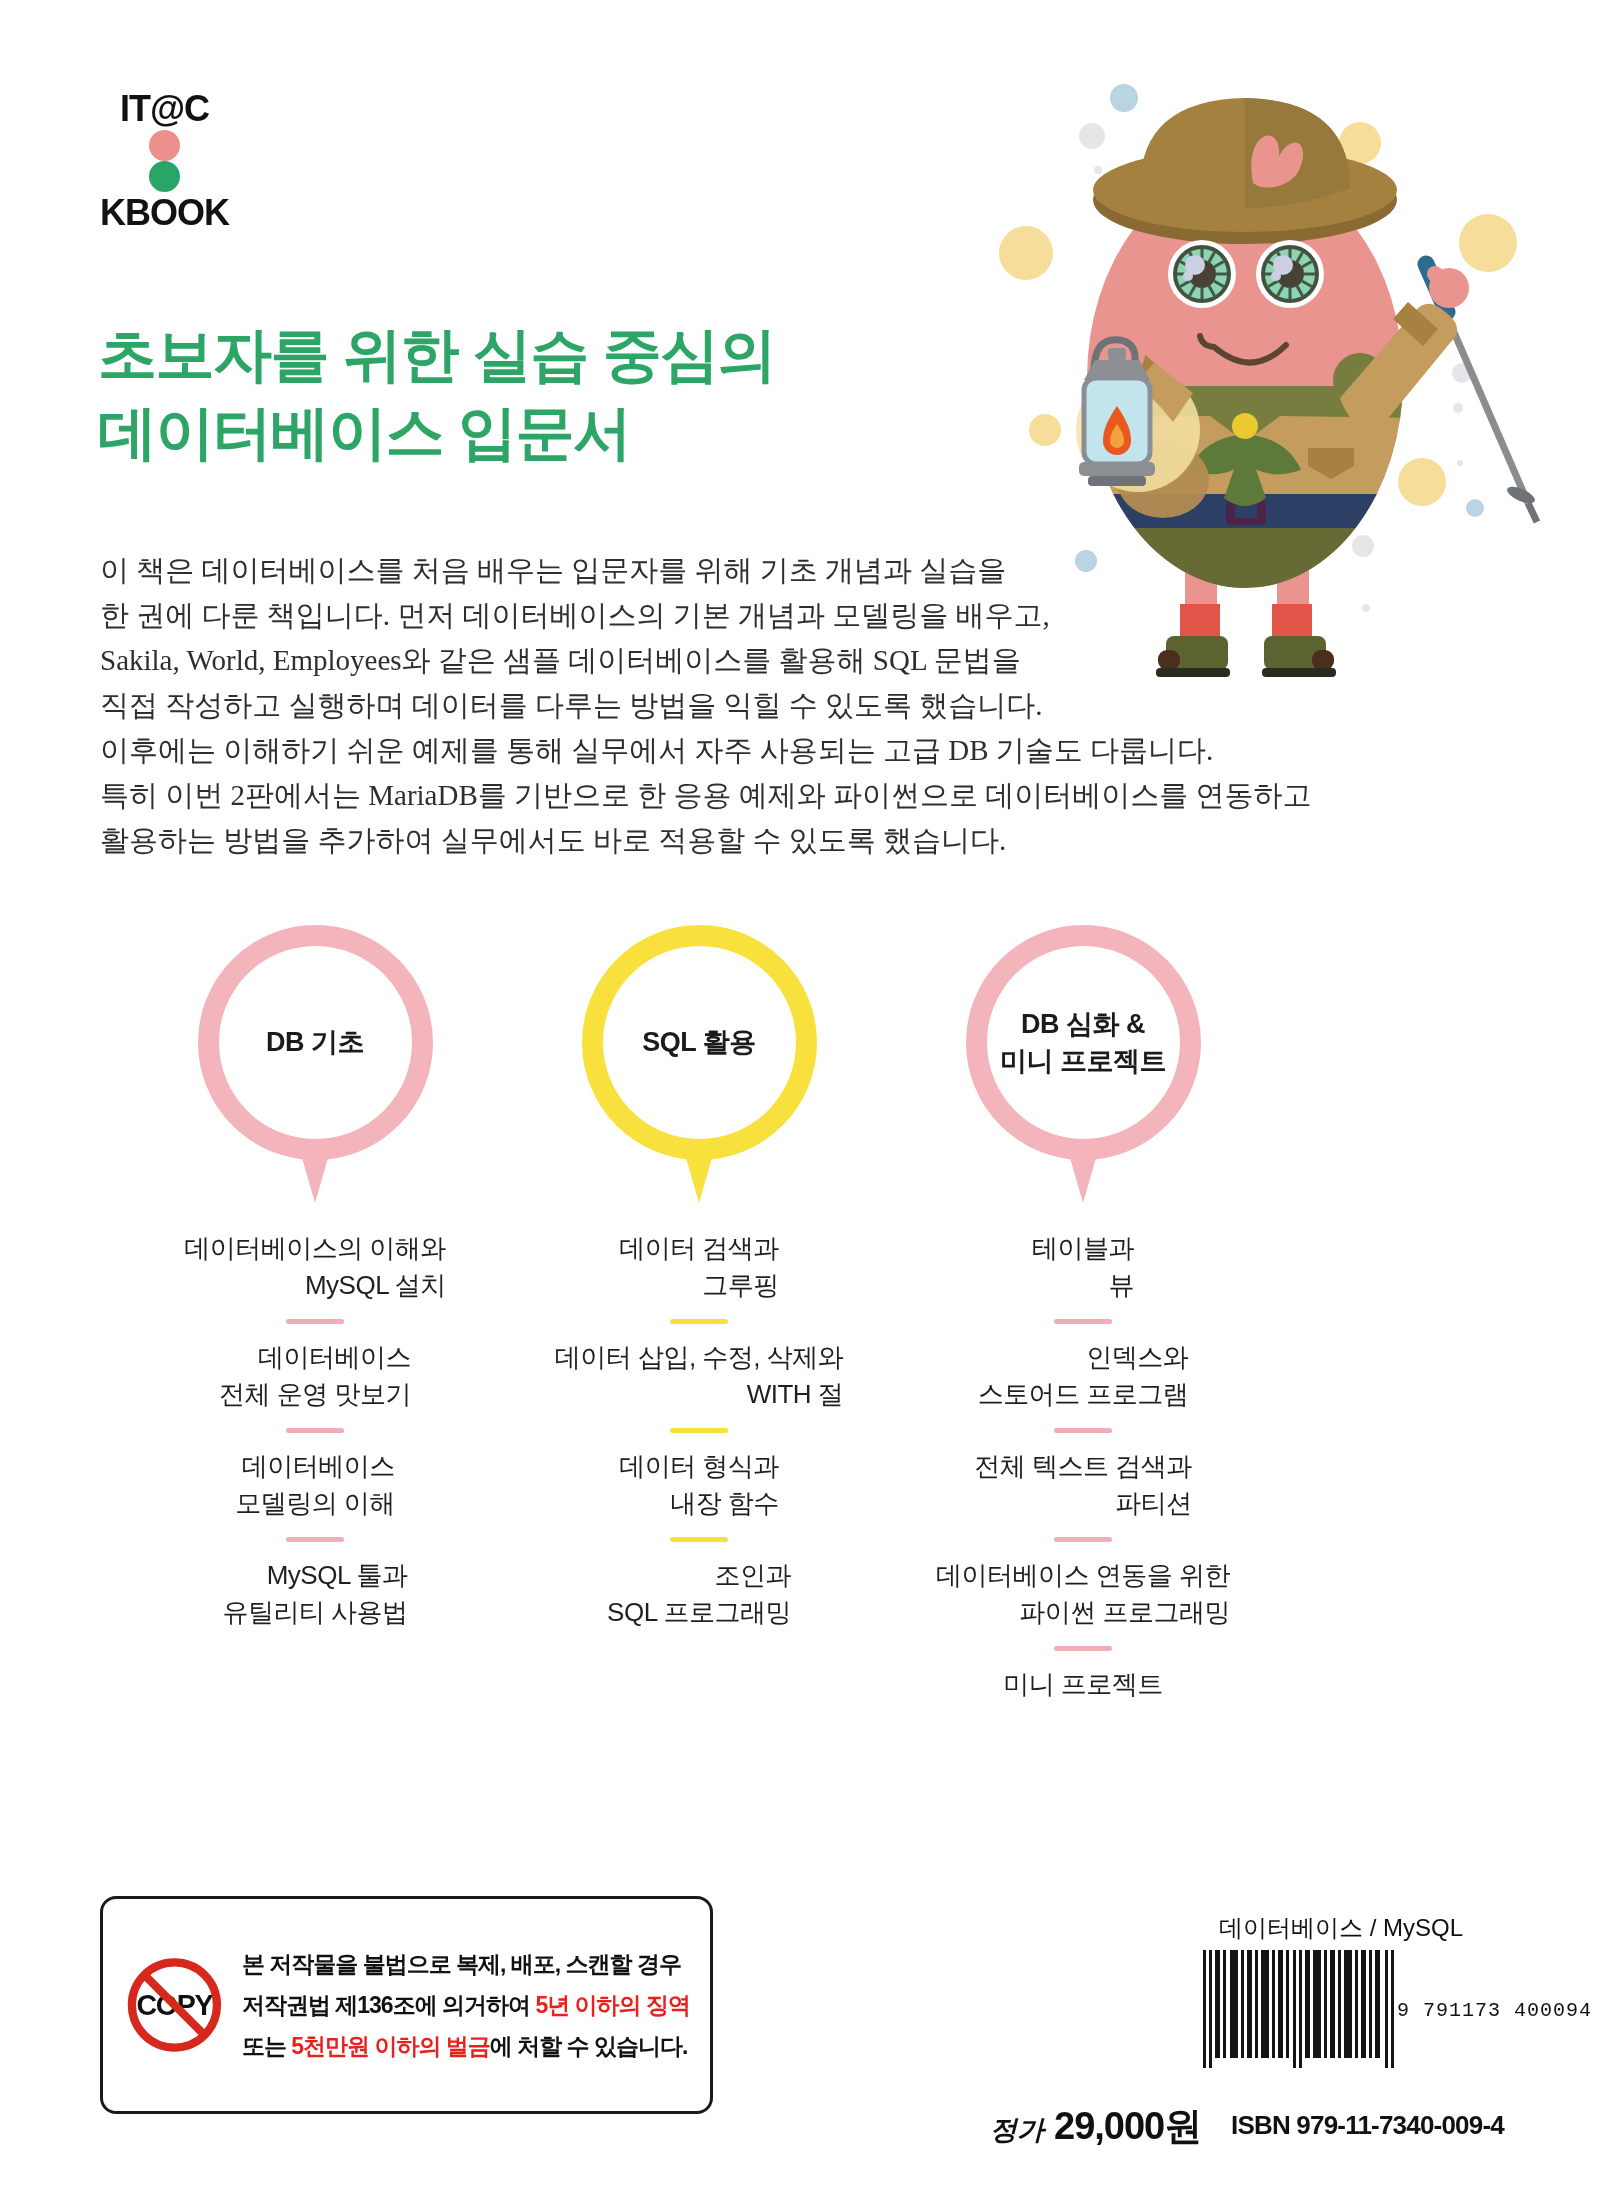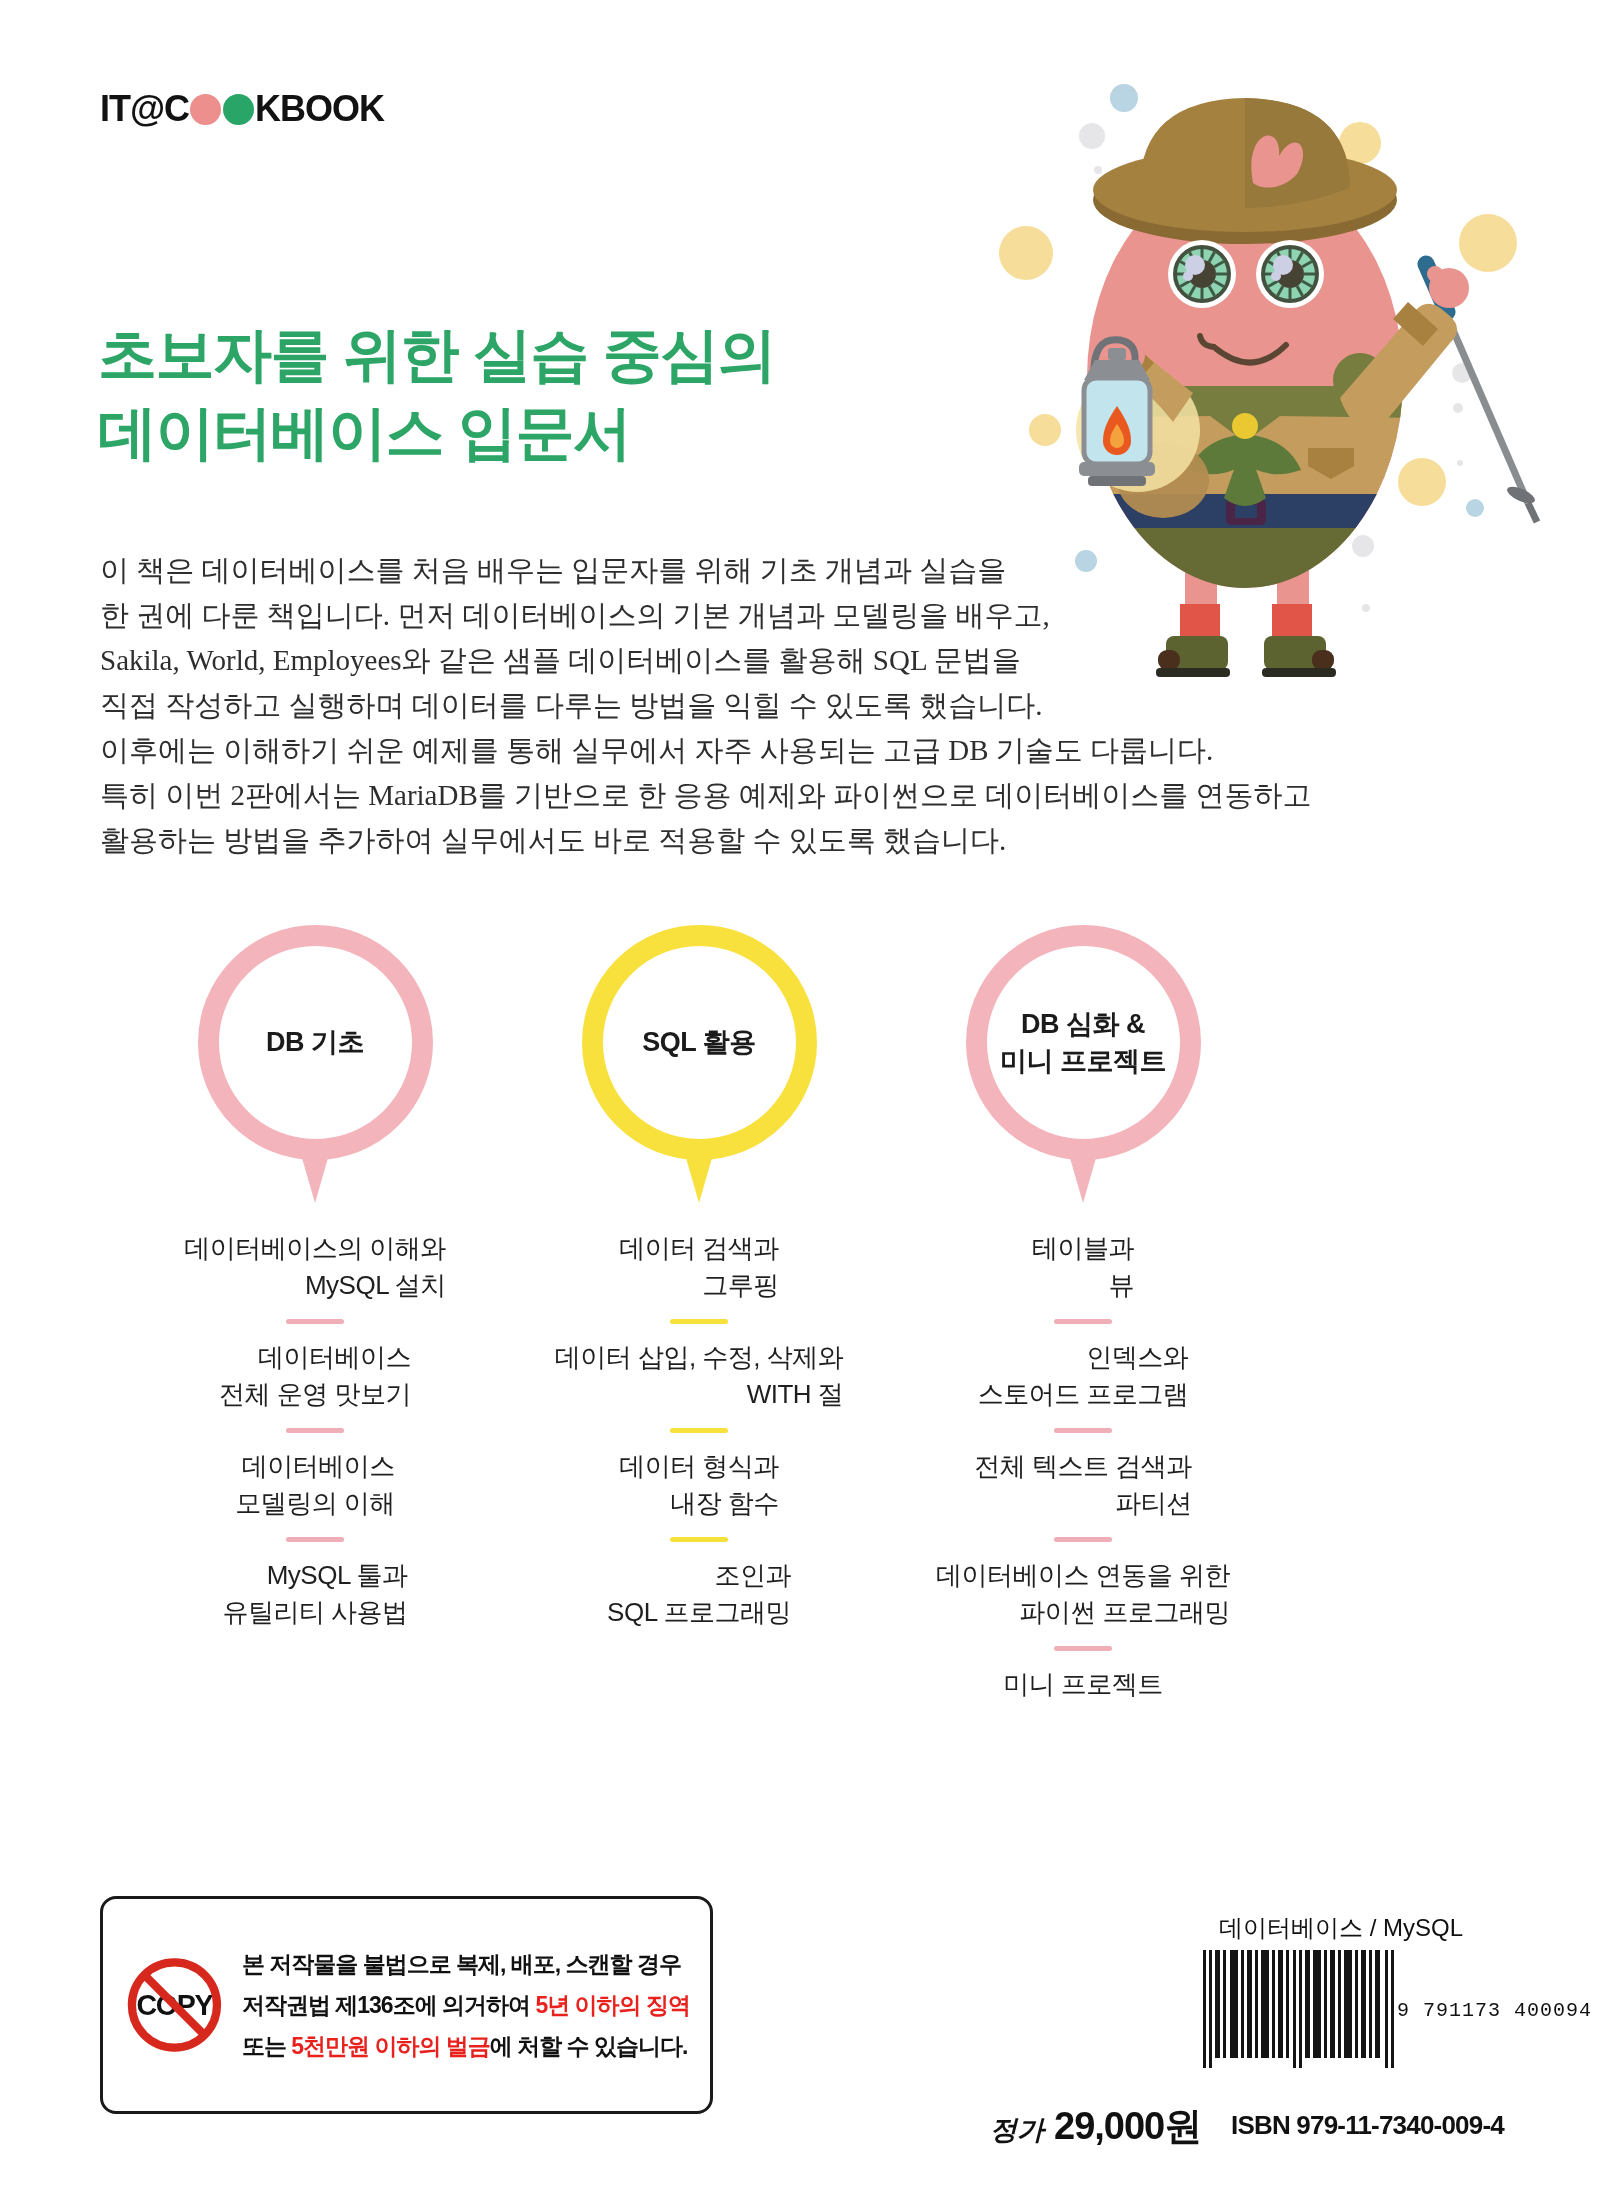--- a/index.html
+++ b/index.html
@@ -3,21 +3,21 @@
 <meta charset="utf-8">
 <style>
   html,body{margin:0;padding:0;}
   body{
     width:1599px;height:2186px;position:relative;overflow:hidden;
     background:#ffffff;color:#1c1c1c;
     font-family:"Liberation Sans", sans-serif;
   }
   
   .logo{position:absolute;left:100px;top:88px;display:flex;align-items:center;
-        font-size:36px;font-weight:900;letter-spacing:-1px;color:#121212;}
+        font-size:36px;font-weight:900;letter-spacing:-1px;color:#121212;flex-direction:column;}
   .logo .dot{width:31px;height:31px;border-radius:50%;display:inline-block;margin:0 1px;}
   .logo .dot.pink{background:#ec8f8d;}
   .logo .dot.green{background:#29a667;}
   
   .headline{position:absolute;left:98px;top:316px;
             font-size:59px;line-height:78px;font-weight:800;
             letter-spacing:-1.5px;color:#2da566;white-space:nowrap;}
   
   .intro{position:absolute;left:100px;top:548px;
          font-family:"Liberation Serif", serif;

